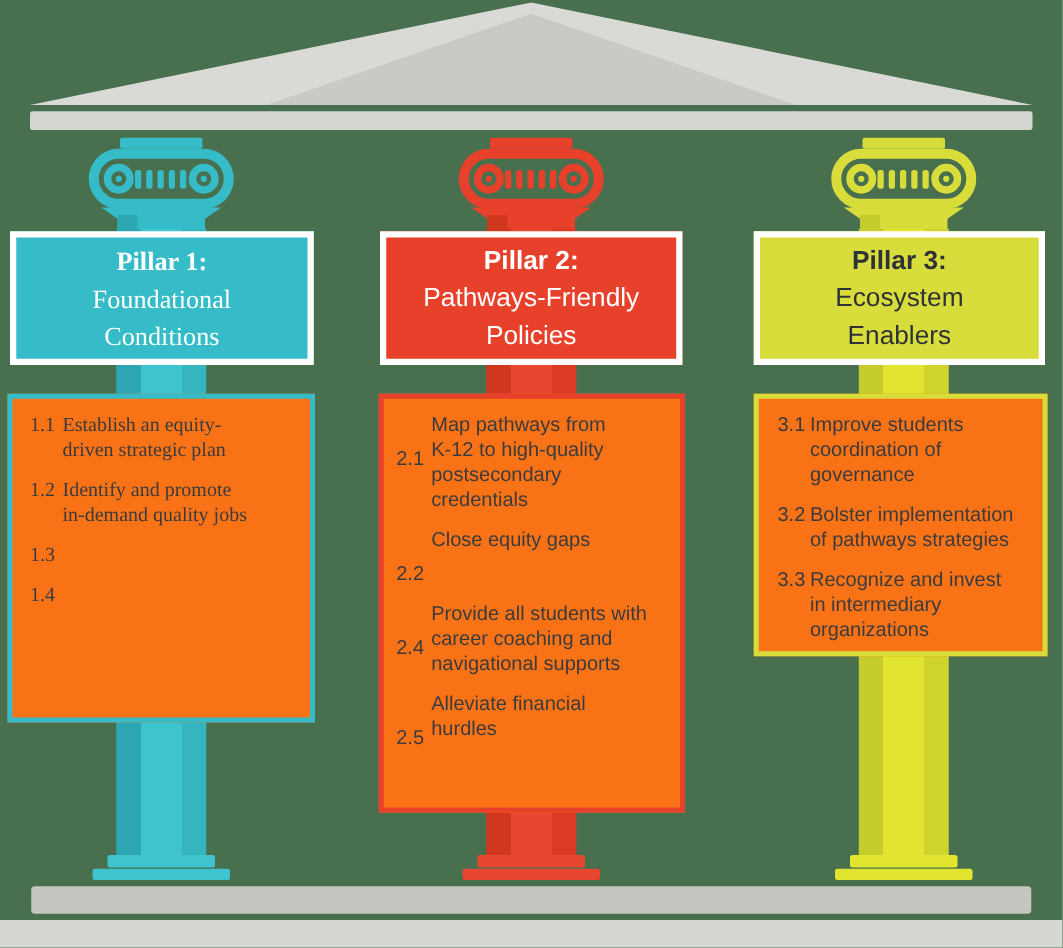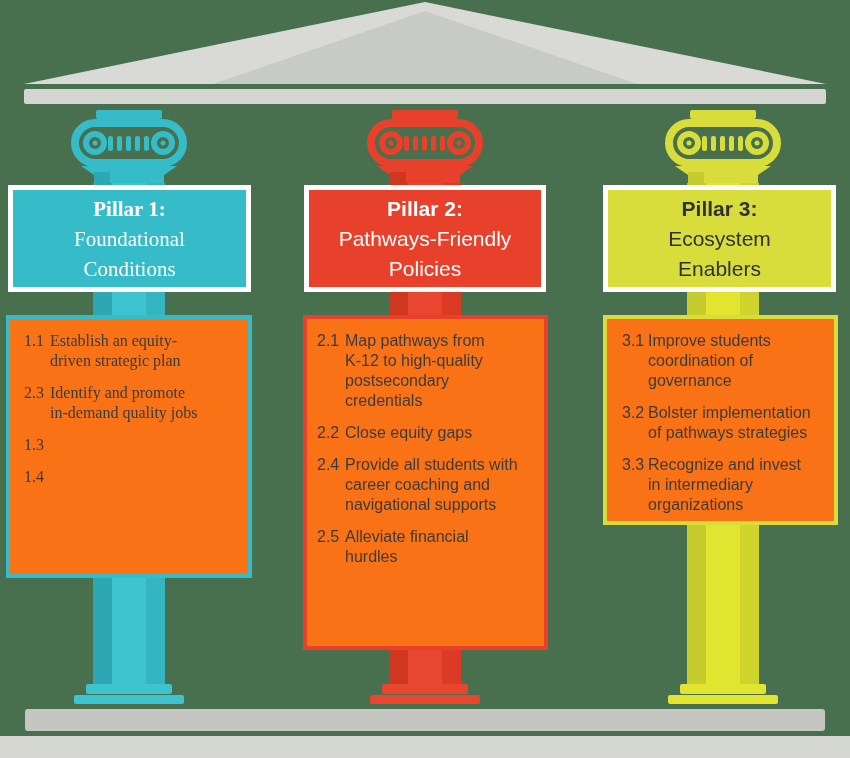--- a/index.html
+++ b/index.html
@@ -57,21 +57,21 @@
     border:4px solid var(--main);z-index:2;
   }
   .p1 .list-box{left:2px;width:246px;height:263px;padding:12px 30px 10px 14px;}
   .p2 .list-box{left:3px;width:245px;height:335px;padding:12px 25px 10px 10px;}
   .p3 .list-box{left:5px;width:235px;height:210px;padding:12px 19px 10px 15px;}
 
   .item{display:flex;margin-bottom:12px;color:#3B3B3E;font-size:16px;line-height:20px;}
   .item:last-child{margin-bottom:0;}
   .num{flex:none;}
   .p1 .num{width:26px;}
-  .p2 .num{width:28px;}
+  .p2 .num{width:28px;margin-top:27px;}
   .p3 .num{width:26px;}
   .txt{flex:1;white-space:pre-line;}
 </style>
 </head>
 <body>
 
 <div id="canvas" style="--background: #48704F; --pediment-light: #D9D9D6; --pediment-dark: #C8CAC5; --architrave: #D4D5D1; --beam: #C5C6C2; --ground: #D6D6D3;">
 
   <svg class="abs pediment" width="850" height="86" viewBox="0 0 850 86">
     <polygon class="pediment-outer" points="24,84 425,2 826,84"></polygon>
@@ -105,21 +105,21 @@
 Conditions</div>
     </div>
     <div class="abs list-box">
   <div class="item">
     <span class="num">1.1</span>
     <span class="txt">Establish an equity-
 driven strategic plan</span>
   </div>
 
   <div class="item">
-    <span class="num">2.3</span>
+    <span class="num">1.2</span>
     <span class="txt">Identify and promote
 in-demand quality jobs</span>
   </div>
 
   <div class="item">
     <span class="num">1.3</span>
   </div>
 
   <div class="item">
     <span class="num">1.4</span>

